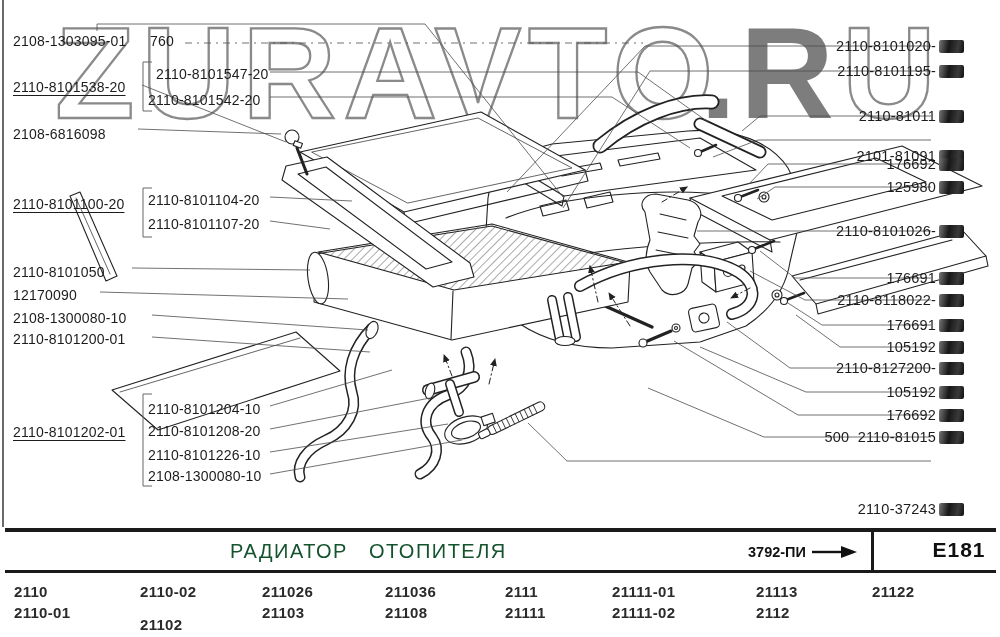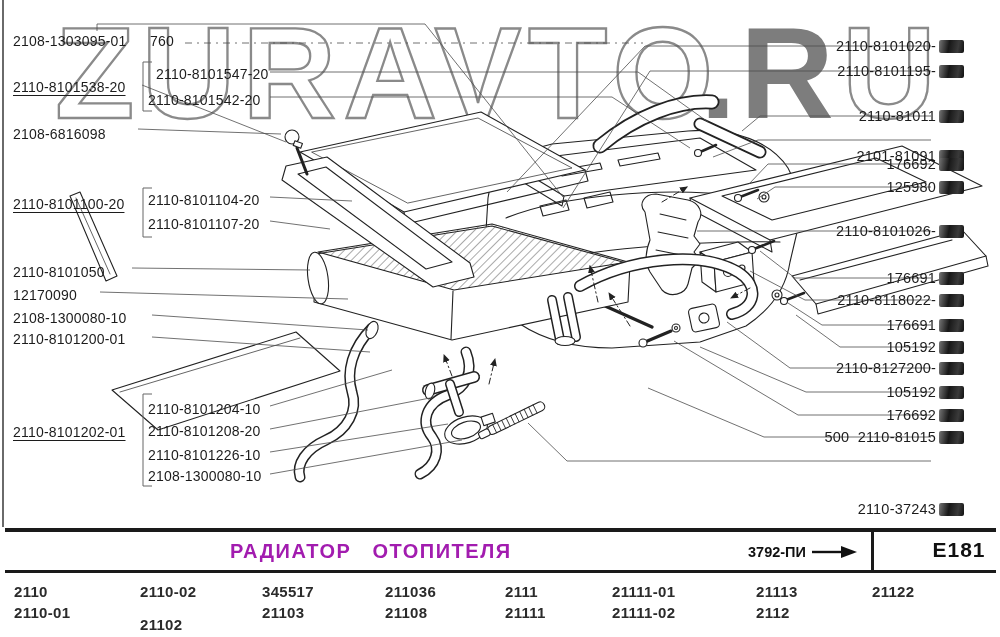--- a/index.html
+++ b/index.html
@@ -8,22 +8,22 @@
   #drawing{position:absolute;left:0;top:0;}
   .plabel{position:absolute;font-size:14px;line-height:17px;white-space:pre;color:#1c1c1c;
           letter-spacing:.2px;}
   .plabel.right{right:36px;display:flex;align-items:center;gap:3px;font-size:14.5px;}
   .plabel.ul{text-decoration:underline;text-underline-offset:3px;}
   .smudge{display:inline-block;width:25px;height:13px;border-radius:2px;
           background:linear-gradient(100deg,#777 0%,#181818 40%,#3a3a3a 75%,#101010 100%);}
   #titlebar{position:absolute;left:5px;right:4px;top:528px;height:38px;
             border-top:4px solid #1a1a1a;border-bottom:3px solid #1a1a1a;}
   #titlebar .divider{position:absolute;left:866px;top:0;bottom:0;width:0;border-left:3px solid #1a1a1a;}
-  #bar-title{position:absolute;left:225px;top:8px;font-size:20px;font-weight:bold;
-             letter-spacing:1.5px;word-spacing:14px;color:#a21caf;}
+  #bar-title{position:absolute;left:225px;top:8px;font-size:20px;font-weight:normal;
+             letter-spacing:1.5px;word-spacing:14px;color:#14532d;}
   #doc-code{position:absolute;left:743px;top:12px;font-size:14.5px;font-weight:bold;color:#111;
             display:flex;align-items:center;gap:6px;}
   #page-ref{position:absolute;left:869px;right:0;top:6px;text-align:center;
             font-size:21px;font-weight:bold;letter-spacing:1px;color:#111;padding-left:48px;}
   .model{position:absolute;font-size:15px;font-weight:bold;color:#2b2b2b;letter-spacing:.3px;}
 </style>
 </head>
 <body>
 
 <div id="page">
@@ -281,21 +281,21 @@
         <polygon points="29,1 45,7 29,13" fill="#111"></polygon>
       </svg>
     </span>
     <span class="divider"></span>
     <span id="page-ref">E181</span>
   </div>
 
   <div id="models">
       <span class="model" style="left: 14px; top: 583px;">2110</span>
       <span class="model" style="left: 140px; top: 583px;">2110-02</span>
-      <span class="model" style="left: 262px; top: 583px;">345517</span>
+      <span class="model" style="left: 262px; top: 583px;">211026</span>
       <span class="model" style="left: 385px; top: 583px;">211036</span>
       <span class="model" style="left: 505px; top: 583px;">2111</span>
       <span class="model" style="left: 612px; top: 583px;">21111-01</span>
       <span class="model" style="left: 756px; top: 583px;">21113</span>
       <span class="model" style="left: 872px; top: 583px;">21122</span>
       <span class="model" style="left: 14px; top: 604px;">2110-01</span>
       <span class="model" style="left: 140px; top: 604px; margin-top: 12px;">21102</span>
       <span class="model" style="left: 262px; top: 604px;">21103</span>
       <span class="model" style="left: 385px; top: 604px;">21108</span>
       <span class="model" style="left: 505px; top: 604px;">21111</span>

